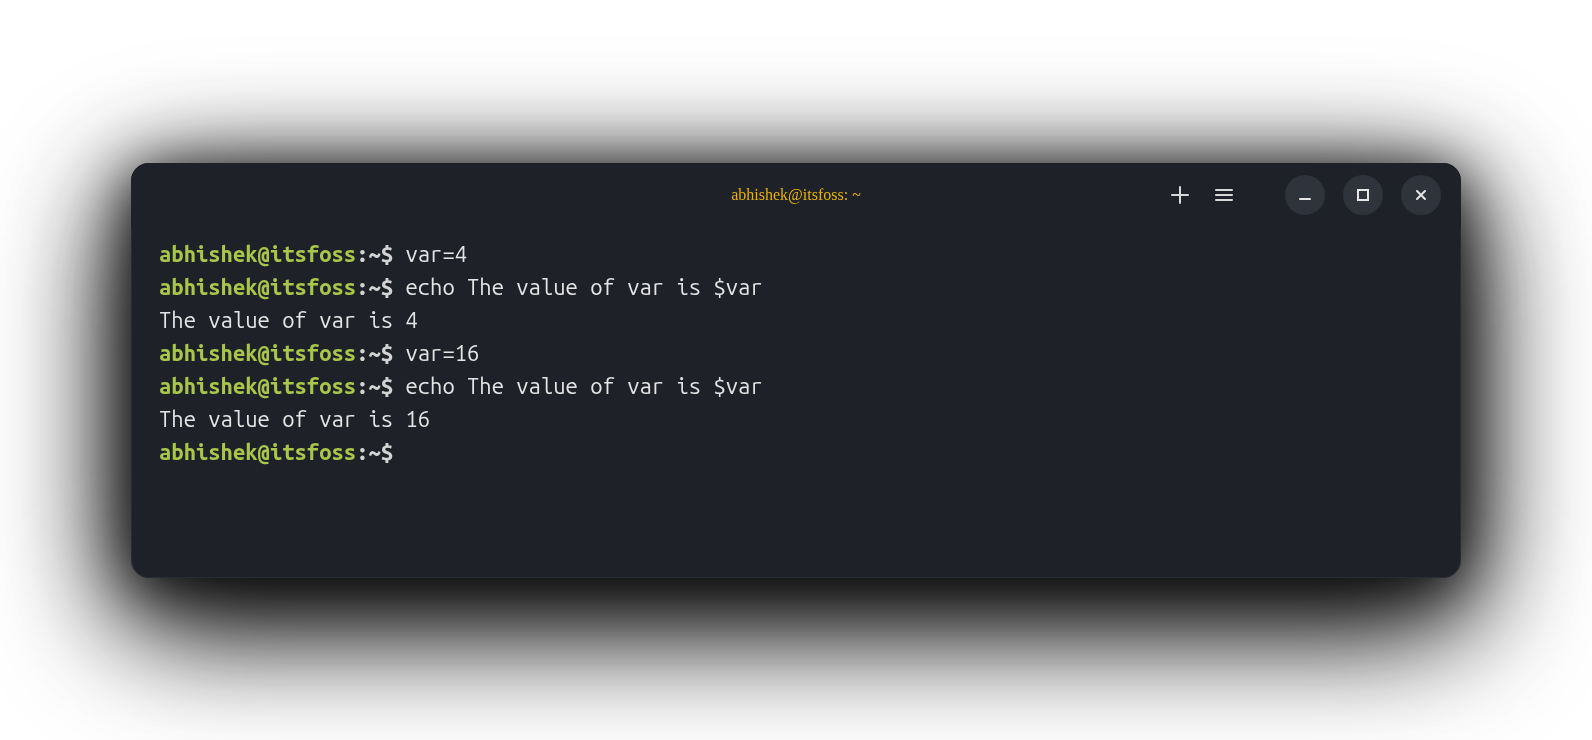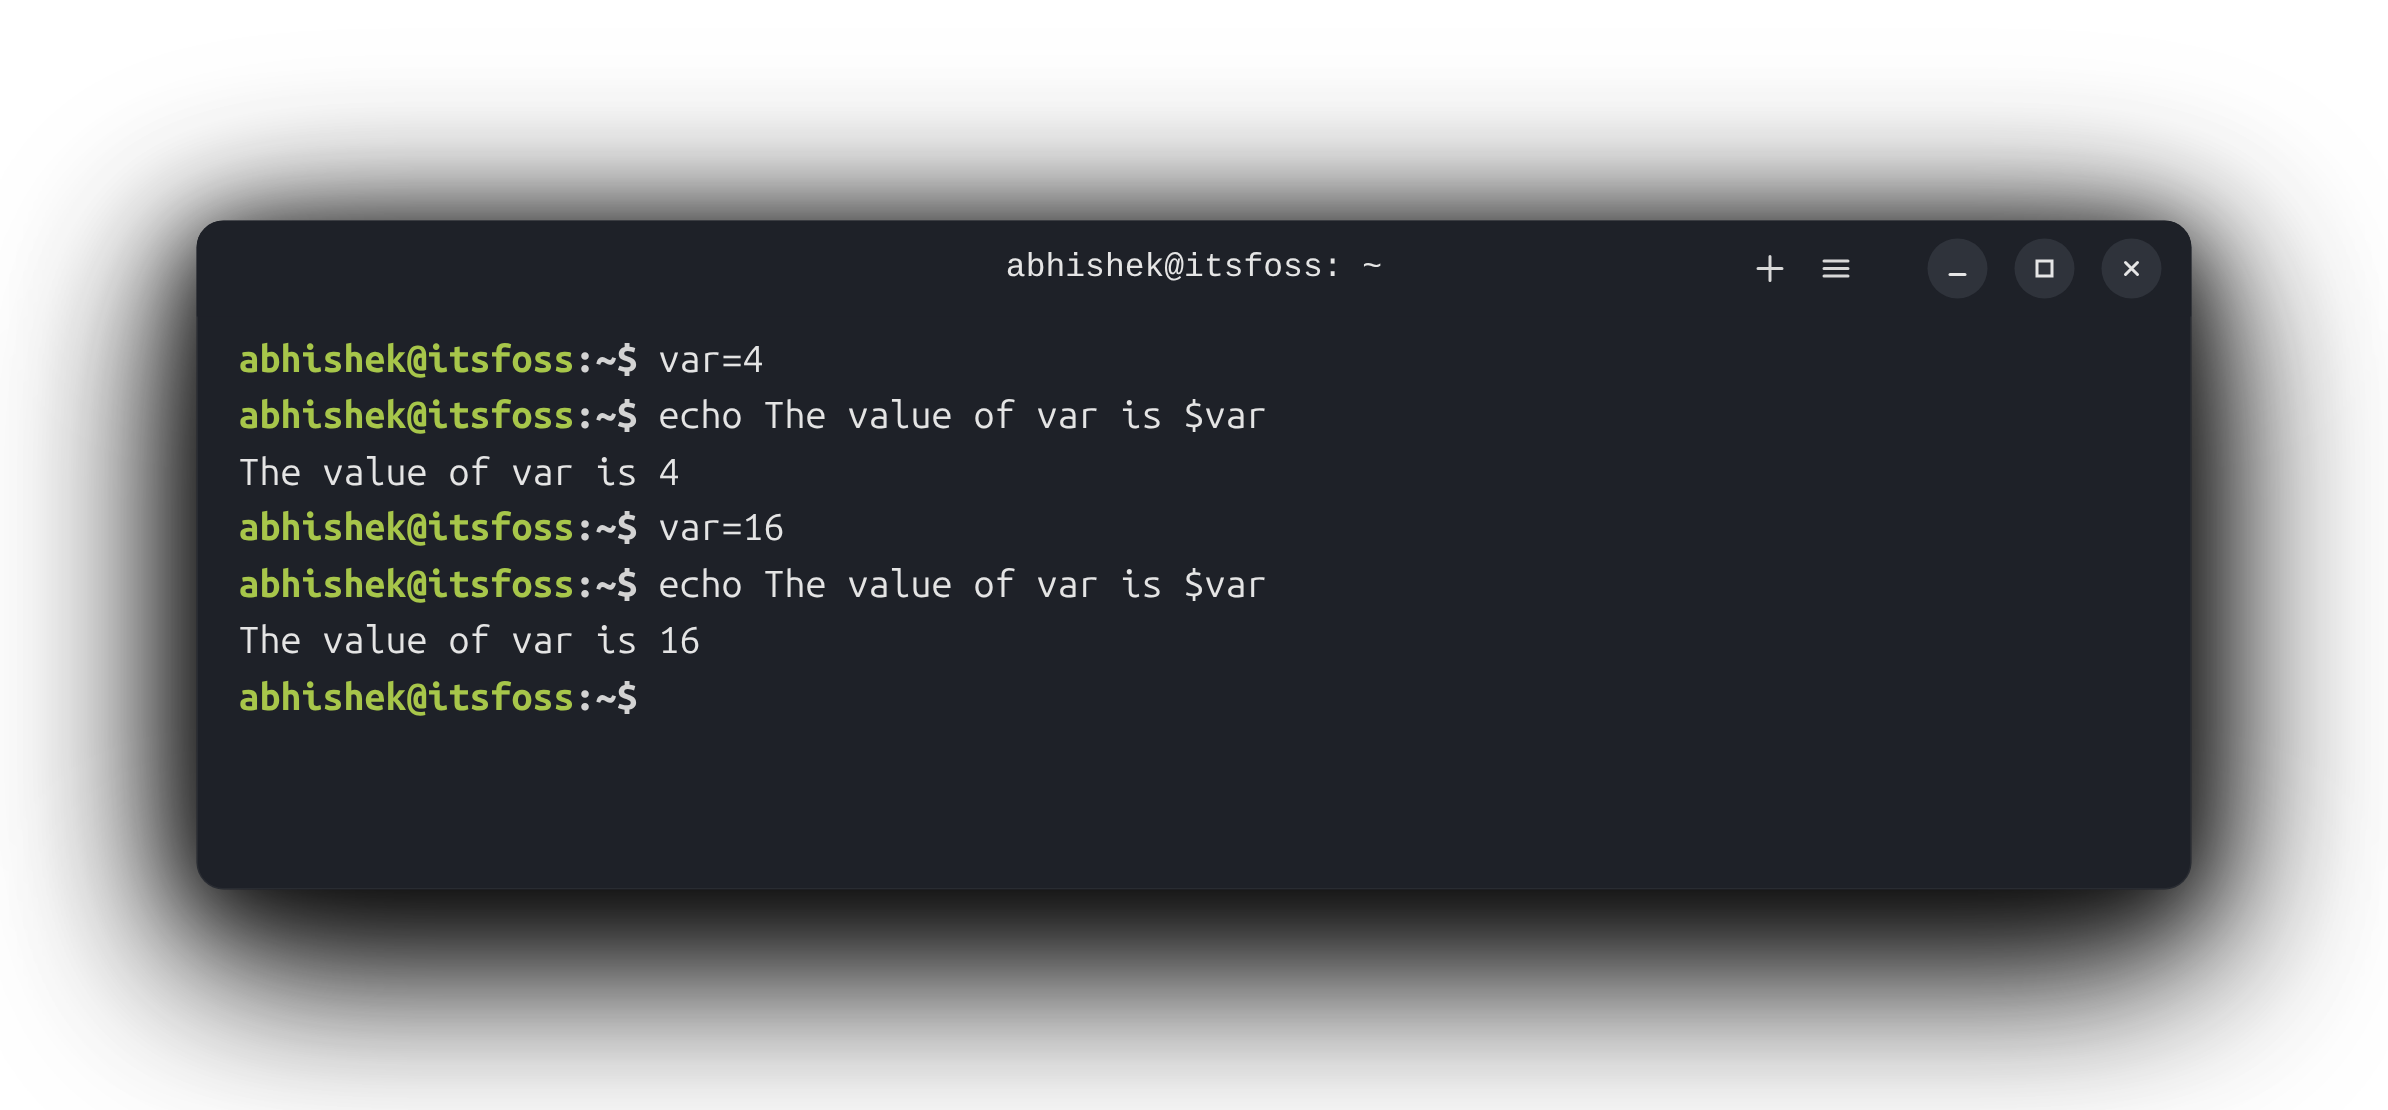--- a/index.html
+++ b/index.html
@@ -31,23 +31,23 @@
       display: flex;
       align-items: center;
       padding: 0 20px 0 0;
       background: #1e2128;
       position: relative;
     }
     .title {
       position: absolute;
       left: 50%;
       transform: translateX(-50%);
-      color: #e5e5e5;
-      font-family: Liberation Mono, monospace;
-      font-size: 22px;
+      color: #eab308;
+      font-family: Liberation Serif, serif;
+      font-size: 16px;
       font-weight: 400;
     }
     .controls {
       margin-left: auto;
       display: flex;
       align-items: center;
       gap: 22px;
     }
     .iconbtn {
       display: flex;
@@ -67,21 +67,21 @@
       color: #e6e6e6;
       cursor: pointer;
     }
     .winbtns {
       display: flex;
       gap: 18px;
       margin-left: 28px;
     }
     .terminal-body {
       padding: 10px 28px 110px 28px;
-      font-size: 25px;
+      font-size: 22px;
       line-height: 1.5;
       color: #e4e4e4;
       white-space: pre;
       font-family: 'Ubuntu Mono', 'DejaVu Sans Mono', monospace;
     }
     .prompt-user {
       color: #a7c64a;
       font-weight: bold;
     }
     .prompt-path {

